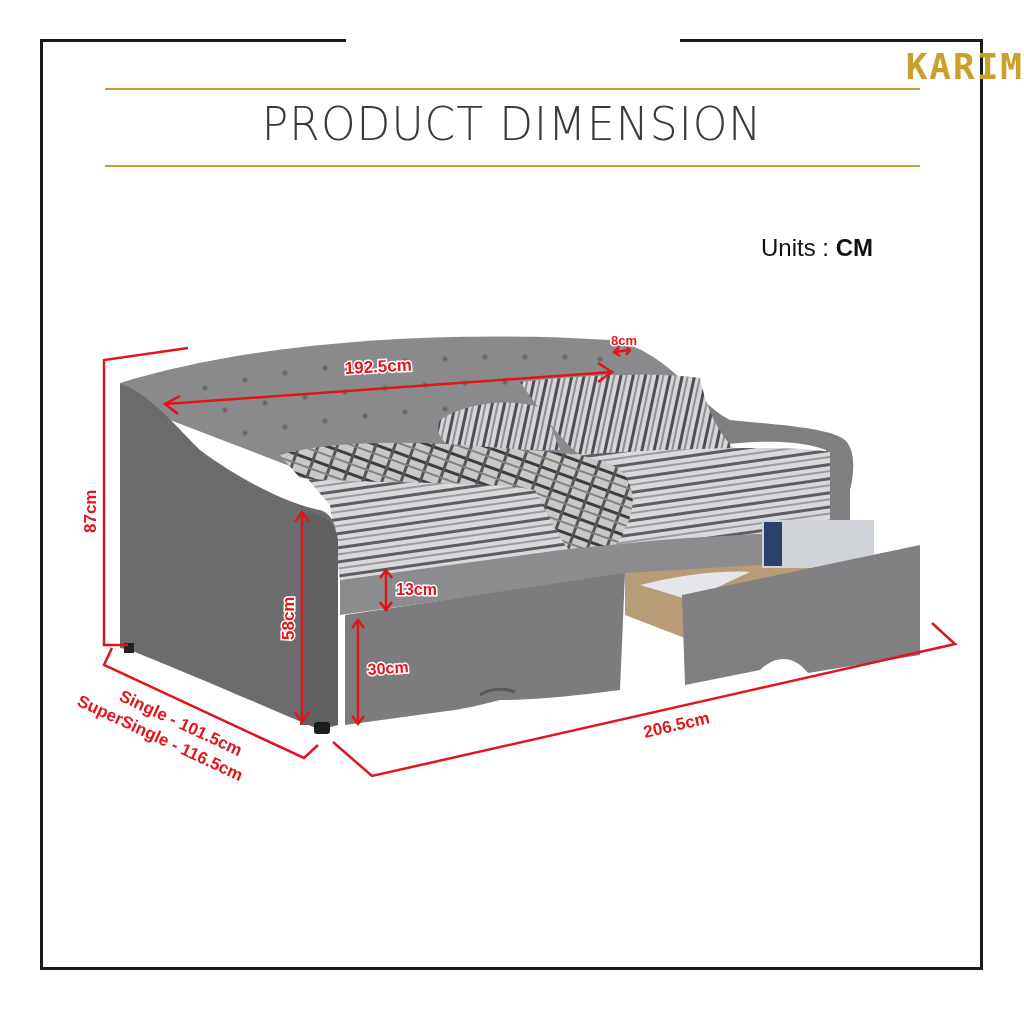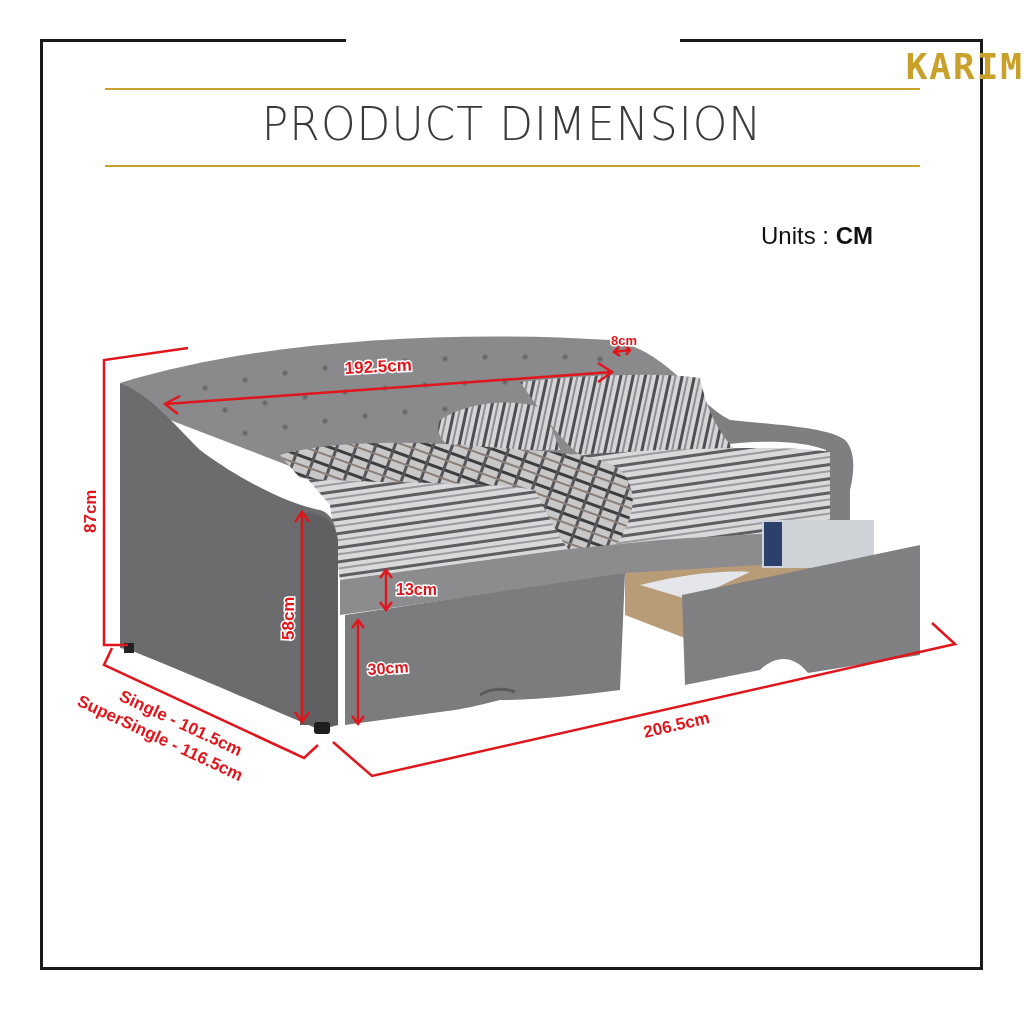--- a/index.html
+++ b/index.html
@@ -7,21 +7,21 @@
     .frame-left { position: absolute; left: 40px; top: 39px; width: 3px; height: 931px; background: #1a1a1a; }
     .frame-right { position: absolute; left: 980px; top: 39px; width: 3px; height: 931px; background: #1a1a1a; }
     .frame-bottom { position: absolute; left: 40px; top: 967px; width: 943px; height: 3px; background: #1a1a1a; }
     .frame-top-left { position: absolute; left: 40px; top: 39px; width: 306px; height: 3px; background: #1a1a1a; }
     .frame-top-right { position: absolute; left: 680px; top: 39px; width: 303px; height: 3px; background: #1a1a1a; }
     .brand { position: absolute; left: 0; top: 14px; width: 1024px; text-align: right; font-family: "DejaVu Sans Mono", monospace; font-weight: bold; font-size: 36px; letter-spacing: 2px; color: #c9a02a; margin-top: 32px; }
     .gold-rule { position: absolute; left: 105px; width: 815px; height: 2px; background: #c9a02a; }
     .gold-rule.top { top: 88px; }
     .gold-rule.bottom { top: 165px; }
     .title { position: absolute; left: 0; top: 98px; width: 1024px; text-align: center; font-family: "DejaVu Sans", sans-serif; font-weight: 200; font-size: 44px; letter-spacing: 1px; color: #3a3a3a; transform: scaleY(1.05); }
-    .units { position: absolute; left: 761px; top: 222px; font-size: 24px; color: #111; }
+    .units { position: absolute; left: 761px; top: 234px; font-size: 24px; color: #111; }
     .units .label { font-weight: normal; }
     .units .value { font-weight: bold; }
     svg.diagram { position: absolute; left: 0; top: 0; }
     .dim { font-family: "Liberation Sans", sans-serif; font-weight: bold; fill: #e0161c; stroke: #ffffff; stroke-width: 3px; paint-order: stroke; }
   </style>
 </head>
 <body>
 
 <div class="frame-top-left"></div>
 <div class="frame-top-right"></div>

